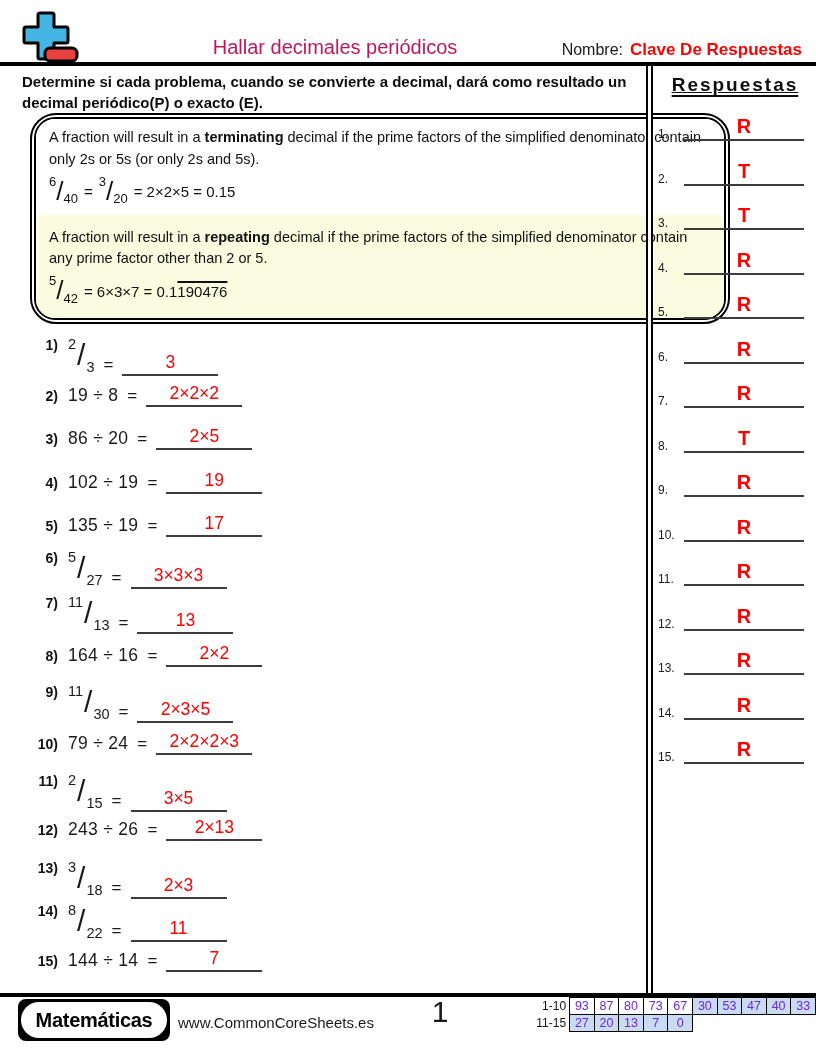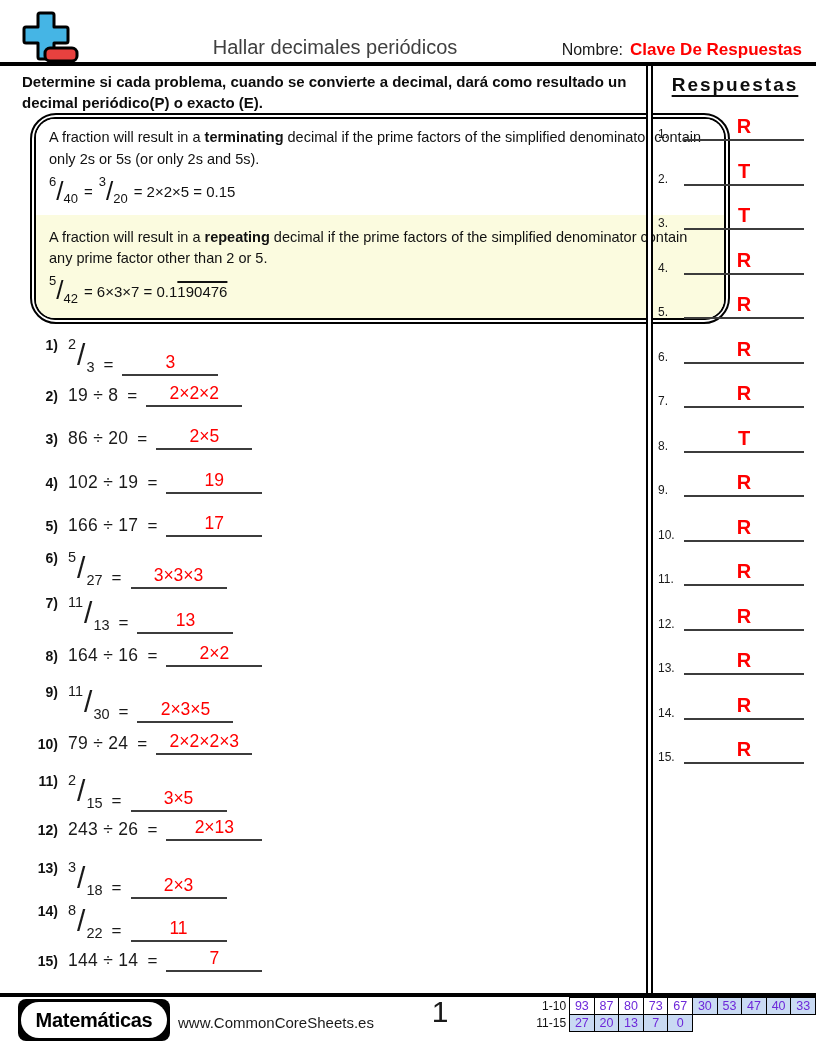--- a/index.html
+++ b/index.html
@@ -2,21 +2,21 @@
 <html><head>
 <meta charset="utf-8">
 <style>
   html,body{margin:0;padding:0;background:#e8e8e8;}
   .page{position:relative;width:816px;height:1056px;background:#ffffff;margin:0 auto;
         font-family:"Liberation Sans",sans-serif;color:#111;overflow:hidden;}
 
   
   .logo-icon{position:absolute;left:16px;top:10px;width:64px;height:56px;}
   .ws-title{position:absolute;left:140px;top:36px;width:390px;text-align:center;
-            font-size:20px;color:#404040;}
+            font-size:20px;color:#be185d;}
   .name-area{position:absolute;top:40px;right:14px;display:flex;align-items:baseline;gap:7px;}
   .name-label{font-size:16px;color:#1a1a1a;}
   .name-value{font-size:17px;font-weight:bold;color:#fe0000;}
   .header-rule{position:absolute;left:0;top:62px;width:816px;height:4px;background:#000;}
 
   
   .instructions{position:absolute;left:22px;top:71px;width:618px;font-size:15px;
                 font-weight:bold;line-height:1.42;color:#0d0d0d;}
 
   
@@ -51,21 +51,21 @@
   .fden{align-self:flex-end;font-size:14.5px;line-height:1.15;}
   .ansline{display:inline-block;min-width:72px;padding:0 12px;border-bottom:2px solid #3c3c3c;
            text-align:center;}
   .ans{color:#fe0000;font-size:17.5px;line-height:24px;}
 
   
   .col-divider{position:absolute;left:646px;top:66px;height:927px;width:3px;
                border-left:2px solid #000;border-right:2px solid #000;box-sizing:content-box;background:#fff;}
 
   
-  .answers{position:absolute;left:656px;top:66px;width:158px;height:927px;}
+  .answers{position:absolute;left:656px;top:66px;width:158px;height:927px;text-decoration:underline;}
   .answers-title{margin-top:8px;text-align:center;font-weight:bold;font-size:19px;
                  letter-spacing:2px;text-decoration:underline;text-decoration-thickness:2px;
                  text-underline-offset:4px;color:#0d0d0d;}
   .ansrow{position:absolute;left:2px;right:10px;height:36px;display:flex;align-items:flex-end;}
   .anum{font-size:12px;width:26px;color:#1a1a1a;}
   .aline{flex:1;border-bottom:2px solid #3c3c3c;text-align:center;}
   .aval{color:#fe0000;font-weight:bold;font-size:20px;line-height:26px;}
 
   
   .footer-rule{position:absolute;left:0;top:993px;width:816px;height:4px;background:#000;}
@@ -166,21 +166,21 @@
 
   <div class="problem div-row" style="top:468px">
     <span class="pnum">4)</span>
     <span class="pexpr">102 ÷ 19</span>
     <span class="peq">=</span>
     <span class="ansline"><span class="ans">19</span></span>
   </div>
 
   <div class="problem div-row" style="top:511px">
     <span class="pnum">5)</span>
-    <span class="pexpr">166 ÷ 17</span>
+    <span class="pexpr">135 ÷ 19</span>
     <span class="peq">=</span>
     <span class="ansline"><span class="ans">17</span></span>
   </div>
 
   <div class="problem frac-row" style="top:549px">
     <span class="pnum">6)</span>
     <span class="frac">
         <span class="fnum">5</span>
         <span class="fslash">/</span>
         <span class="fden">27</span>

